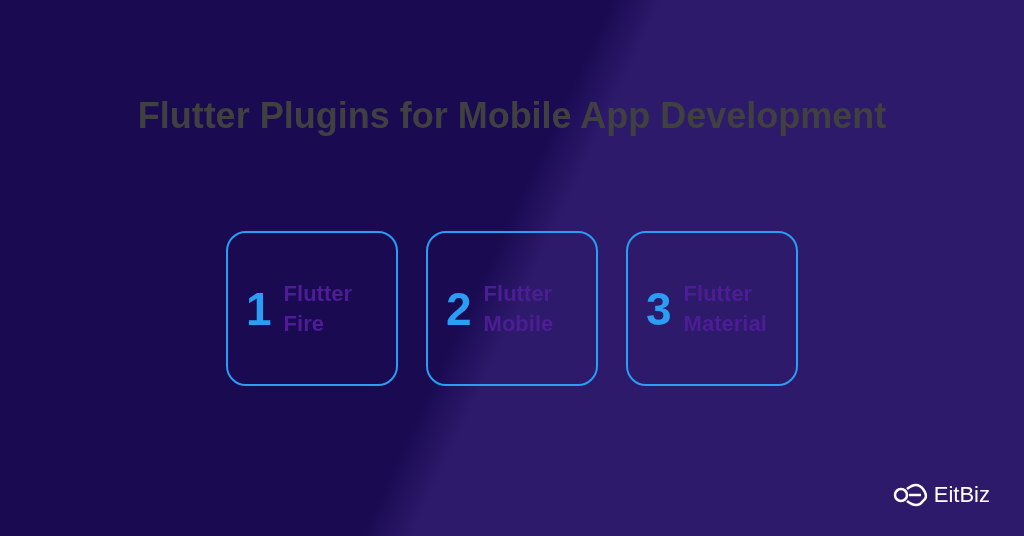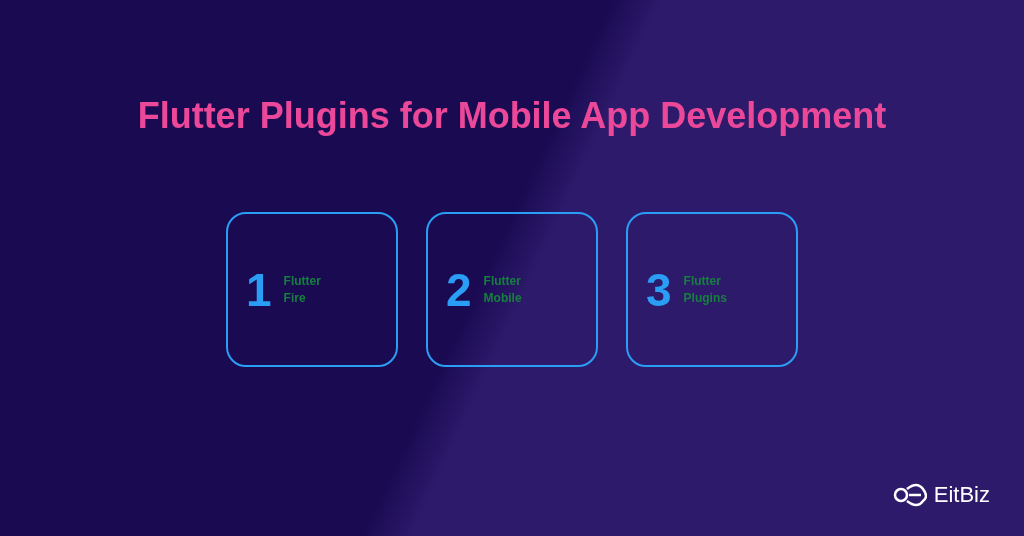--- a/index.html
+++ b/index.html
@@ -20,25 +20,25 @@
     .container {
       width: 100%;
       height: 100%;
       display: flex;
       flex-direction: column;
       align-items: center;
       padding-top: 95px;
     }
     
     .title {
-      color: #ec4899;
+      color: #404040;
       font-size: 36px;
       font-weight: 700;
       text-align: center;
-      margin-bottom: 75px;
+      margin-bottom: 94px;
     }
     
     .cards-row {
       display: flex;
       gap: 28px;
       justify-content: center;
     }
     
     .card {
       width: 172px;
@@ -53,22 +53,22 @@
     }
     
     .card-number {
       color: #2a9df4;
       font-size: 46px;
       font-weight: 700;
       line-height: 1;
     }
     
     .card-text {
-      color: #15803d;
-      font-size: 12px;
+      color: #4c1d95;
+      font-size: 22px;
       font-weight: 600;
       line-height: 1.35;
     }
     
     .logo {
       position: absolute;
       bottom: 28px;
       right: 34px;
       display: flex;
       align-items: center;
@@ -107,21 +107,21 @@
       <div class="card-text">
         <span>Flutter</span><br>
         <span>Mobile</span>
       </div>
     </div>
 
     <div class="card">
       <div class="card-number">3</div>
       <div class="card-text">
         <span>Flutter</span><br>
-        <span>Plugins</span>
+        <span>Material</span>
       </div>
     </div>
 
   </div>
 </div>
 
 <div class="logo">
   <svg class="logo-icon" viewBox="0 0 34 24" fill="none">
     <circle cx="8" cy="12" r="6" stroke="#ffffff" stroke-width="2.5" fill="none"></circle>
     <path d="M 14 6 Q 24 -2 30 6 Q 36 14 30 18 Q 24 26 14 18" stroke="#ffffff" stroke-width="2.5" fill="none"></path>

